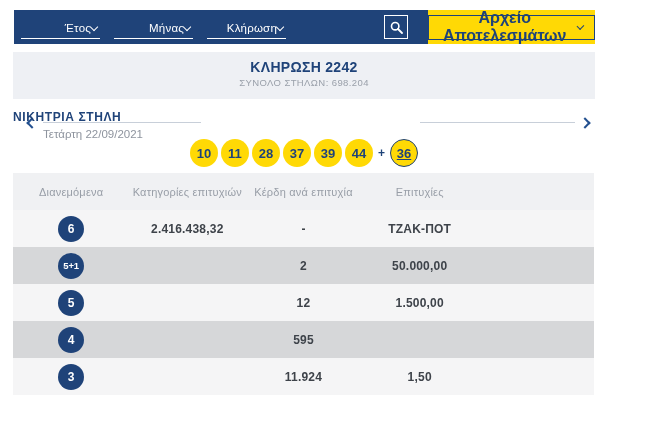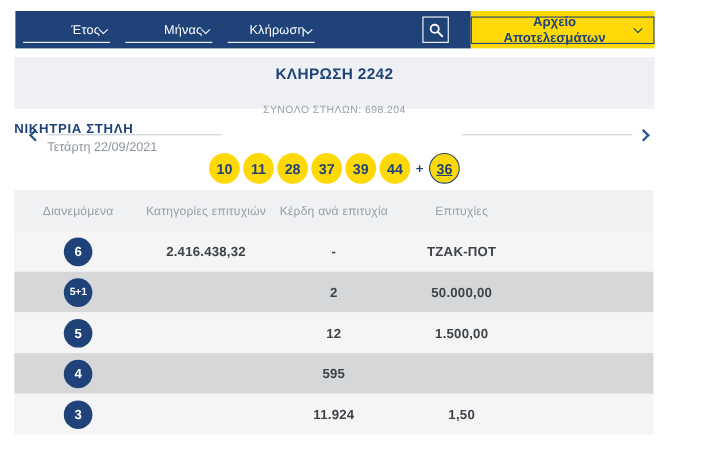--- a/index.html
+++ b/index.html
@@ -31,21 +31,21 @@
   }
   .search-btn {
     margin-left:auto; margin-right:20px; align-self:center;
     width:24px; height:24px; border:1.5px solid #ffffff; background:transparent;
     display:grid; place-items:center; cursor:pointer;
   }
   .topbar-yellow { flex:1; background:#ffd905; display:grid; place-items:center; }
   .archive-btn {
     height:25px; border:1.5px solid #1f4379; background:transparent;
     display:flex; align-items:center; gap:9px; padding:0 11px; cursor:pointer;
-    color:#1f4379; font-size:12px; font-weight:600;
+    color:#1f4379; font-size:16px; font-weight:600;
     font-family:"Liberation Sans","DejaVu Sans",sans-serif;
   }
   .chev-navy { border-color:#1f4379; }
 
   
   .draw-header {
     position:absolute; left:13px; top:52px; width:582px; height:47px;
     background:#eef0f4;
   }
   .nav-chev {
@@ -56,21 +56,21 @@
   .nav-prev { left:15px; transform:rotate(45deg); }
   .nav-next { right:6px; transform:rotate(-135deg); }
   .hline { position:absolute; top:70px; height:0; border-top:1px solid #c8cfd9; }
   .hline-left { left:30px; width:158px; }
   .hline-right { right:20px; width:155px; }
   .draw-date {
     position:absolute; left:30px; top:76px; color:#8e949e; font-size:11.5px;text-align:center;
   }
   .draw-title-wrap { position:absolute; left:0; top:0; width:100%; text-align:center; }
   .draw-title { margin-top:7px; color:#1f4379; font-size:14px; font-weight:800; letter-spacing:.3px; }
-  .draw-subtitle { margin-top:20px; color:#9aa0aa; font-size:9.5px; letter-spacing:.4px; }
+  .draw-subtitle { margin-top:2px; color:#9aa0aa; font-size:9.5px; letter-spacing:.4px; }
 
   
   .winning-title {
     position:absolute; left:13px; top:110px; width:582px; text-align:left;
     color:#1f4379; font-size:12px; font-weight:800; letter-spacing:.6px;
   }
   .balls {
     position:absolute; left:13px; top:139px; width:582px; height:28px;
     display:flex; justify-content:center; align-items:center; gap:3px;
   }

